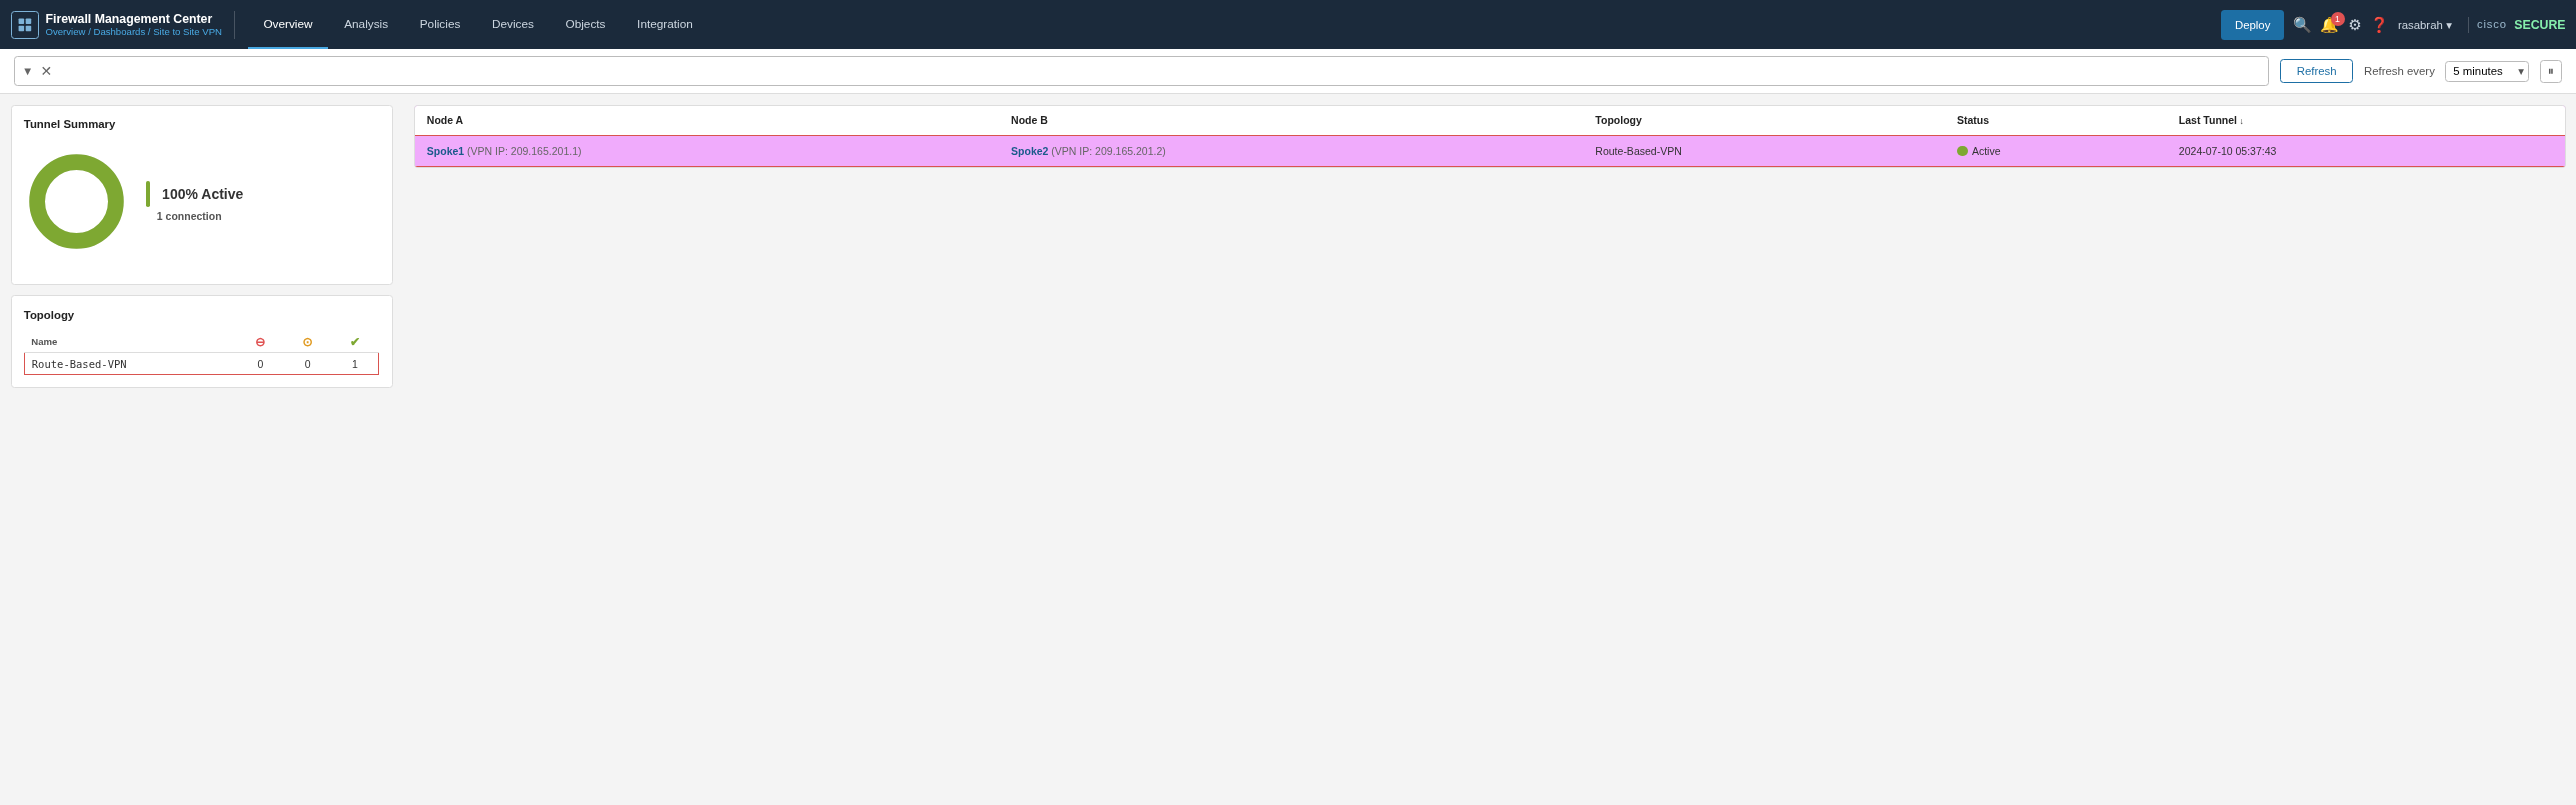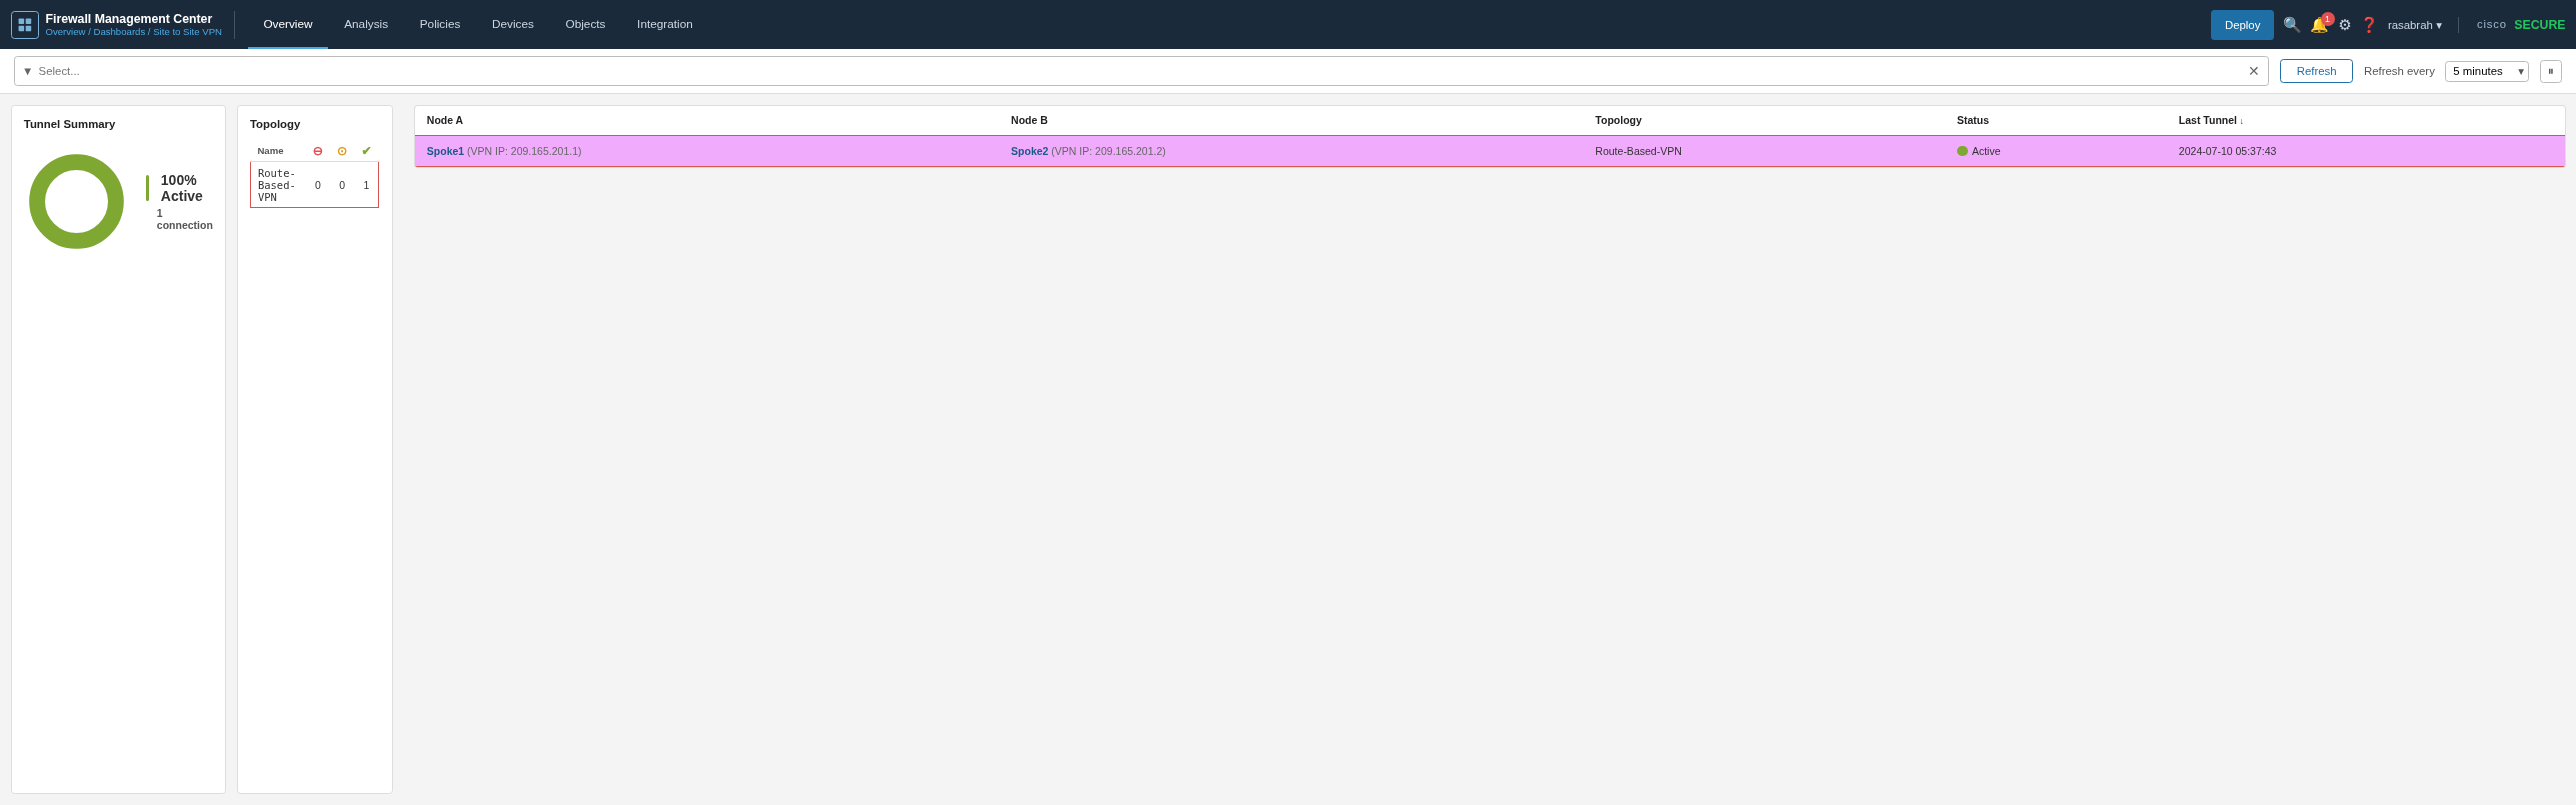--- a/index.html
+++ b/index.html
@@ -32,21 +32,21 @@
     .nav-item.active { color: #fff; border-bottom: 2.6px solid #49a9e3; }
     .nav-right { display: flex; align-items: center; gap: 8.8px; margin-left: auto; }
     .nav-btn { background: #1d6fa5; color: #fff; border: none; border-radius: 3.5px; padding: 9px 14px; font-size: 11.4px; cursor: pointer; }
     .nav-icon-btn { background: none; border: none; color: #ccd6e0; cursor: pointer; font-size: 15px; display: flex; align-items: center; position: relative; }
     .nav-badge {
       position: absolute; top: -3.5px; right: -5.2px;
       background: #e05252; color: #fff; border-radius: 50%;
       width: 14px; height: 14px; font-size: 8.8px; display: flex; align-items: center; justify-content: center;
     }
     .nav-user { color: #ccd6e0; font-size: 11.4px; cursor: pointer; display: flex; align-items: center; gap: 3.5px; }
-    .cisco-brand { display: flex; align-items: center; gap: 2.6px; margin-left: 7px; padding-left: 18px; border-left: 0.9px solid rgba(255,255,255,0.2); }
+    .cisco-brand { display: flex; align-items: center; gap: 2.6px; margin-left: 7px; padding-left: 8px; border-left: 0.9px solid rgba(255,255,255,0.2); }
     .cisco-secure { font-size: 12.3px; font-weight: 700; color: #49a9e3; }
 
     
     .filter-bar {
       display: flex; align-items: center; background: #fff;
       padding: 7px 14px; border-bottom: 0.9px solid #ddd; gap: 10.5px;
     }
     .filter-input-wrap {
       flex: 1; display: flex; align-items: center;
       border: 0.9px solid #bbb; border-radius: 3.5px; background: #fff;
@@ -65,21 +65,21 @@
       background: #fff; cursor: pointer; appearance: none; padding-right: 19px;
     }
     .select-wrap { position: relative; display: inline-flex; align-items: center; }
     .select-wrap::after { content: '▾'; position: absolute; right: 5.3px; pointer-events: none; color: #555; }
     .pause-btn { background: none; border: 0.9px solid #bbb; border-radius: 3.5px; padding: 3.5px 7px; cursor: pointer; font-size: 12.3px; color: #555; }
 
     
     .main-content { display: flex; height: calc(100vh - 49px - 46px); overflow: hidden; }
 
     
-    .left-panel { width: 403px; flex-shrink: 0; background: #f4f4f4; padding: 10.5px; display: flex; flex-direction: row; gap: 10.5px; overflow-y: auto; }
+    .left-panel { width: 403px; flex-shrink: 0; background: #f4f4f4; padding: 10.5px; display: flex; flex-direction: column; gap: 10.5px; overflow-y: auto; }
 
     
     .panel-card { background: #fff; border: 0.9px solid #ddd; border-radius: 3.5px; padding: 12.3px; }
     .panel-title { font-size: 11.4px; font-weight: 700; color: #222; margin-bottom: 10.5px; }
     .donut-section { display: flex; align-items: center; gap: 17.5px; padding: 8.8px 0 17.5px; }
     .donut-wrap { position: relative; width: 105px; height: 105px; flex-shrink: 0; }
     .donut-wrap svg { width: 105px; height: 105px; }
     .donut-legend { display: flex; flex-direction: column; gap: 3.5px; }
     .donut-stat { font-size: 14px; font-weight: 700; color: #333; }
     .donut-sub { font-size: 10.5px; color: #555; font-weight: bold; }
@@ -169,29 +169,28 @@
     <div class="nav-user">
       <span>rasabrah</span>
       <span>▾</span>
     </div>
     <div class="cisco-brand">
       <span style="font-size:9.6px;color:#aac">
         <svg width="33" height="14" viewBox="0 0 38 16" style="font-size:11px">
           <text x="0" y="13" font-size="13" fill="#9bb8cc" font-family="Arial" letter-spacing="1">cisco</text>
         </svg>
       </span>
-      <span class="cisco-secure" style="color:#22c55e;font-weight:700;font-size:12.3px;margin-left:1.8px">SECURE</span>
+      <span class="cisco-secure" style="color:#86efac;font-weight:700;font-size:12.3px;margin-left:1.8px">SECURE</span>
     </div>
   </div>
 </nav>
 
 <div class="filter-bar">
   <div class="filter-input-wrap">
     <span class="filter-icon">▼</span>
-    <input class="filter-input" placeholder="Select..." style="">
     <button class="filter-clear">✕</button>
   </div>
   <button class="refresh-btn">Refresh</button>
   <span class="refresh-label">Refresh every</span>
   <div class="select-wrap">
     <select class="refresh-select">
       <option>1 minute</option>
       <option selected="">5 minutes</option>
       <option>10 minutes</option>
       <option>30 minutes</option>

